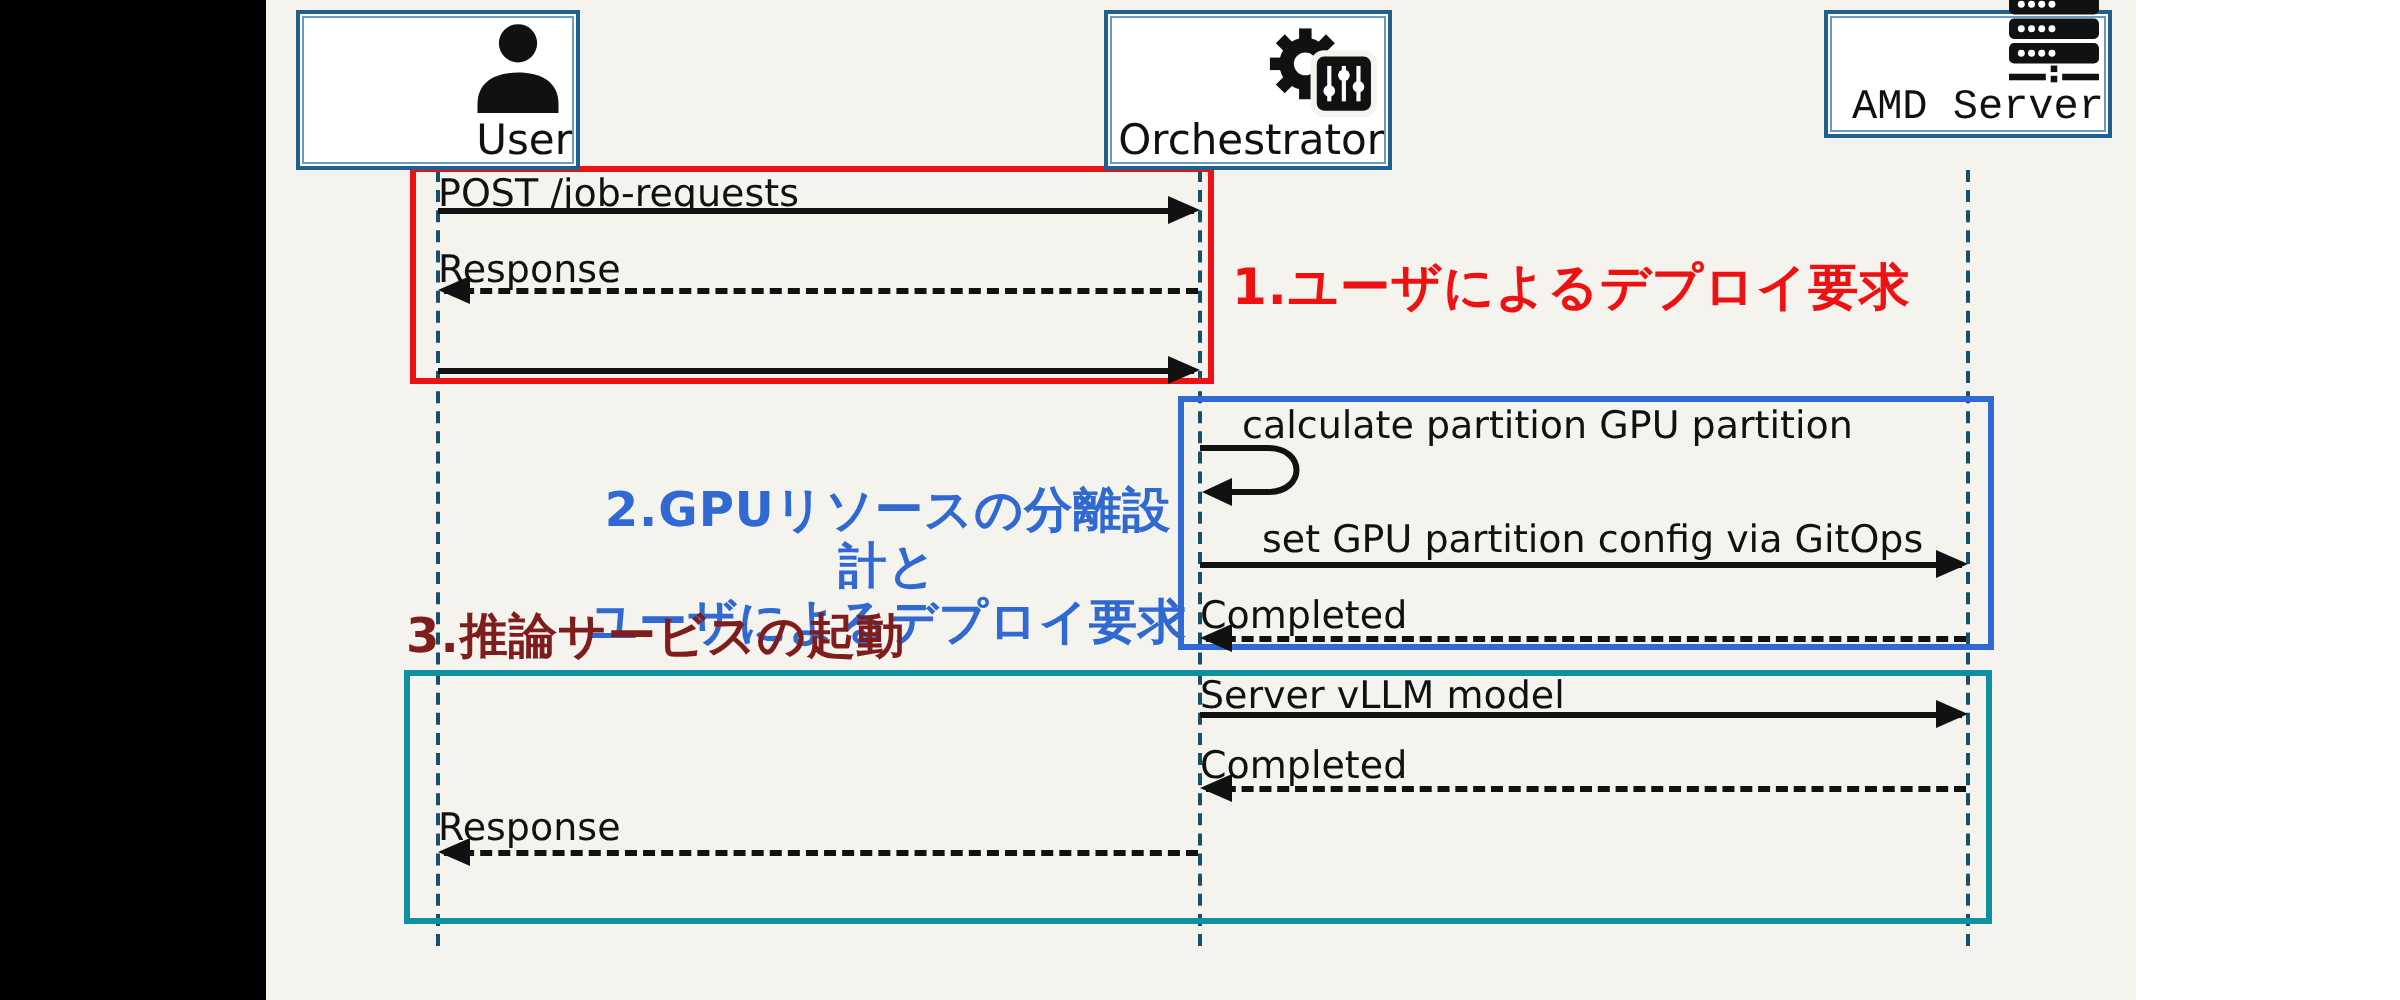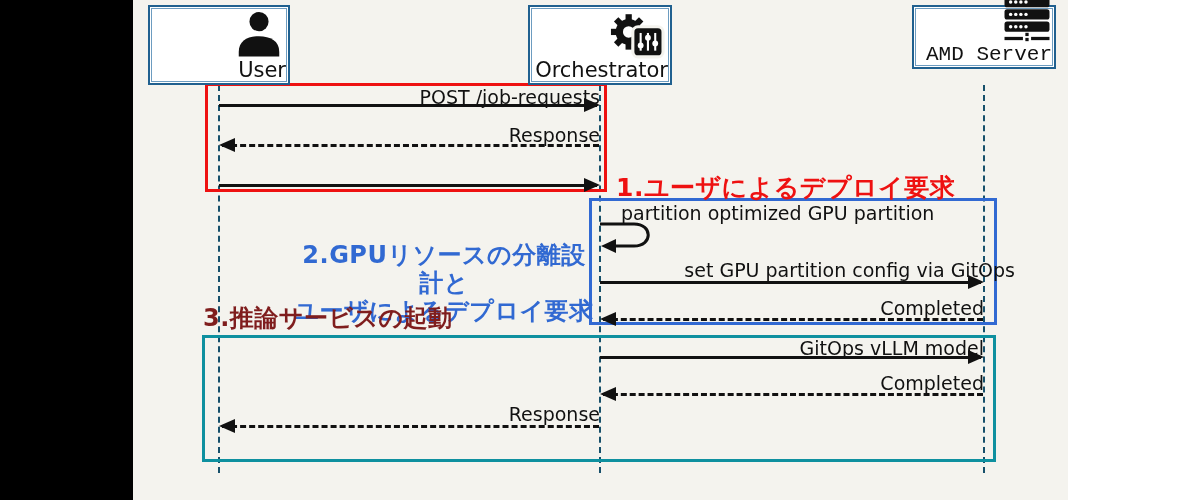--- a/index.html
+++ b/index.html
@@ -22,21 +22,21 @@
   .actor .actor-label{font-size:21px;color:#111;line-height:1.1;white-space:nowrap;}
   .lifeline{position:absolute;width:0;border-left:2.5px dashed #17506b;}
   .phase-box{position:absolute;box-sizing:border-box;border:3px solid;background:transparent;}
   .phase-box.p1{border-color:#ee1111;}
   .phase-box.p2{border-color:#3169d2;}
   .phase-box.p3{border-color:#0e909f;}
   .phase-label{position:absolute;font-weight:bold;white-space:nowrap;letter-spacing:0.5px;}
   .phase-label.p1{color:#ee1111;font-size:25px;}
   .phase-label.p2{color:#3169d2;font-size:24px;line-height:1.17;text-align:center;white-space:normal;}
   .phase-label.p3{color:#7f1d1d;font-size:24px;}
-  .msg-label{position:absolute;font-size:19px;color:#111;text-align:right;white-space:nowrap;}
+  .msg-label{position:absolute;font-size:19px;color:#111;text-align:left;white-space:nowrap;}
   .line-solid{position:absolute;height:3px;background:#111;}
   .line-dashed{position:absolute;height:0;border-top:3px dashed #111;}
   .head-right{position:absolute;width:0;height:0;
     border-top:7px solid transparent;border-bottom:7px solid transparent;border-left:16px solid #111;}
   .head-left{position:absolute;width:0;height:0;
     border-top:7px solid transparent;border-bottom:7px solid transparent;border-right:16px solid #111;}
   .self-loop{position:absolute;}
 </style>
 </head>
 <body>
@@ -59,21 +59,21 @@
       <svg width="54" height="46" viewBox="0 0 48 40">
           <g fill="#111">
         <circle cx="24" cy="9" r="8.5"></circle>
         <path d="M6 40 v-4 c0 -10 8 -14 18 -14 s18 4 18 14 v4 z"></path>
       </g>
         </svg>
     </span>
     <span class="actor-label">User</span>
   </div>
 
-  <div class="actor" style="left:528px;top:5px;width:144px;height:80px;">
+  <div class="actor" style="left:552px;top:5px;width:144px;height:80px;">
     <span class="icon">
       <svg width="62" height="50" viewBox="0 0 56 48">
         <g fill="#111">
           <rect x="17" y="5" width="6" height="8" transform="rotate(0,20,22)"></rect>
           <rect x="17" y="5" width="6" height="8" transform="rotate(45,20,22)"></rect>
           <rect x="17" y="5" width="6" height="8" transform="rotate(90,20,22)"></rect>
           <rect x="17" y="5" width="6" height="8" transform="rotate(135,20,22)"></rect>
           <rect x="17" y="5" width="6" height="8" transform="rotate(180,20,22)"></rect>
           <rect x="17" y="5" width="6" height="8" transform="rotate(225,20,22)"></rect>
           <rect x="17" y="5" width="6" height="8" transform="rotate(270,20,22)"></rect>
@@ -121,53 +121,53 @@
           <circle cx="8" cy="29" r="1.7"></circle>
             <circle cx="13" cy="29" r="1.7"></circle>
             <circle cx="18" cy="29" r="1.7"></circle>
             <circle cx="23" cy="29" r="1.7"></circle>
         </g>
       </svg>
     </span>
     <span class="actor-label">AMD Server</span>
   </div>
 
-  <div class="phase-label p1" style="left:616px;top:127px;margin-top:44px;">1.ユーザによるデプロイ要求</div>
+  <div class="phase-label p1" style="left:616px;top:127px;">1.ユーザによるデプロイ要求</div>
   <div class="phase-label p2" style="left:291px;top:241px;width:306px;">
     <div>2.GPUリソースの分離設計と</div>
     <div>ユーザによるデプロイ要求</div>
   </div>
   <div class="phase-label p3" style="left:203px;top:302px;">3.推論サービスの起動</div>
 
   <div class="msg-label" style="left:219px;width:381px;top:86px;">POST /job-requests</div>
   <div class="line-solid" style="left:219px;top:104px;width:378px;"></div>
   <div class="head-right" style="left:584px;top:98px;"></div>
 
   <div class="msg-label" style="left:219px;width:381px;top:124px;">Response</div>
   <div class="line-dashed" style="left:222px;top:144px;width:377px;"></div>
   <div class="head-left" style="left:219px;top:138px;"></div>
 
   <div class="line-solid" style="left:219px;top:184px;width:378px;"></div>
   <div class="head-right" style="left:584px;top:178px;"></div>
 
-  <div class="msg-label" style="left:621px;top:202px;text-align:left;">partition optimized GPU partition</div>
+  <div class="msg-label" style="left:621px;top:202px;text-align:left;">calculate partition GPU partition</div>
   <svg class="self-loop" style="left:598px;top:219px;" width="62" height="34" viewBox="0 0 62 34">
     <path d="M2 5 H36 C55 5 55 27 36 27 H18" fill="none" stroke="#111" stroke-width="3"></path>
     <polygon points="18,20 3,27 18,34" fill="#111"></polygon>
   </svg>
 
   <div class="msg-label" style="left:631px;width:384px;top:259px;">set GPU partition config via GitOps</div>
   <div class="line-solid" style="left:600px;top:281px;width:381px;"></div>
   <div class="head-right" style="left:968px;top:275px;"></div>
 
   <div class="msg-label" style="left:600px;width:384px;top:297px;">Completed</div>
   <div class="line-dashed" style="left:603px;top:318px;width:380px;"></div>
   <div class="head-left" style="left:600px;top:312px;"></div>
 
-  <div class="msg-label" style="left:600px;width:384px;top:337px;">GitOps vLLM model</div>
+  <div class="msg-label" style="left:600px;width:384px;top:337px;">Server vLLM model</div>
   <div class="line-solid" style="left:600px;top:356px;width:381px;"></div>
   <div class="head-right" style="left:968px;top:350px;"></div>
 
   <div class="msg-label" style="left:600px;width:384px;top:372px;">Completed</div>
   <div class="line-dashed" style="left:603px;top:393px;width:380px;"></div>
   <div class="head-left" style="left:600px;top:387px;"></div>
 
   <div class="msg-label" style="left:219px;width:381px;top:403px;">Response</div>
   <div class="line-dashed" style="left:222px;top:425px;width:377px;"></div>
   <div class="head-left" style="left:219px;top:419px;"></div>

